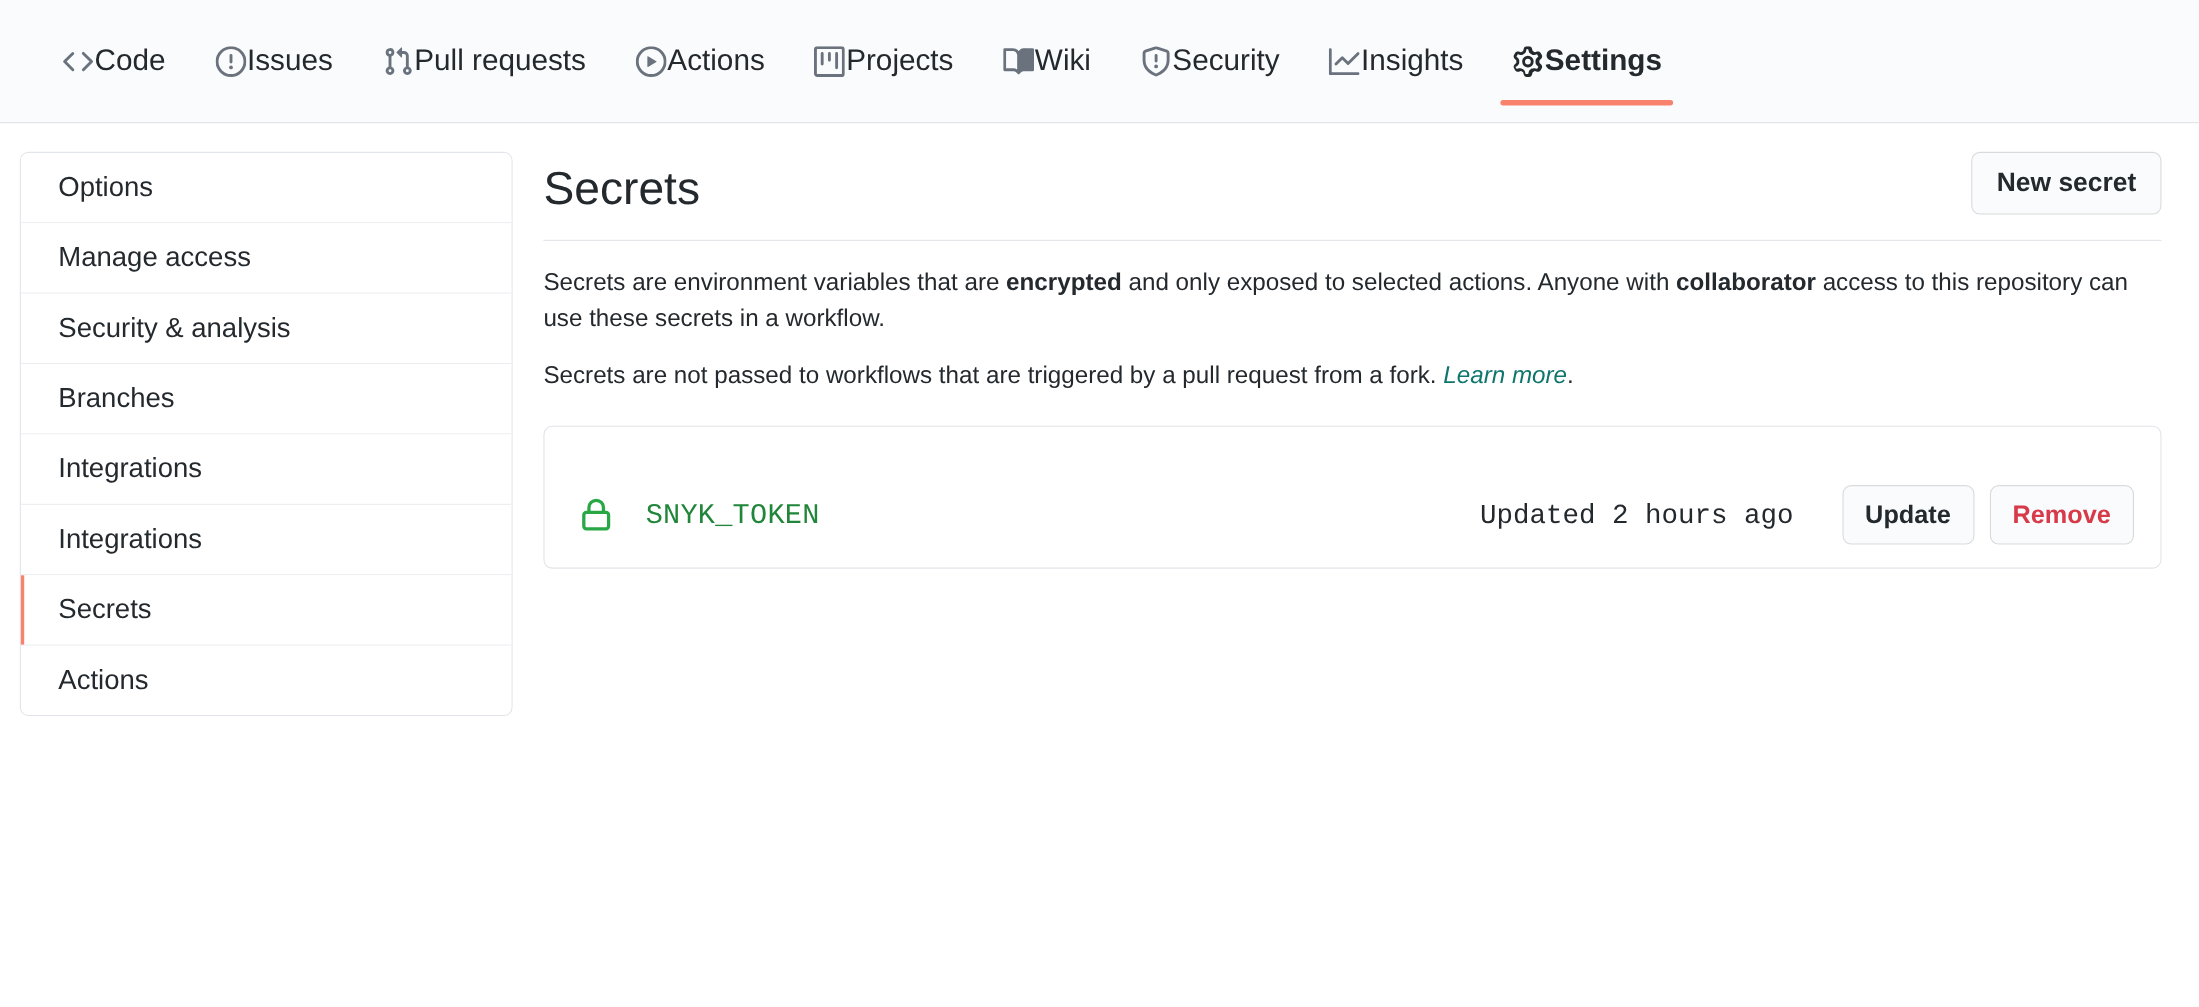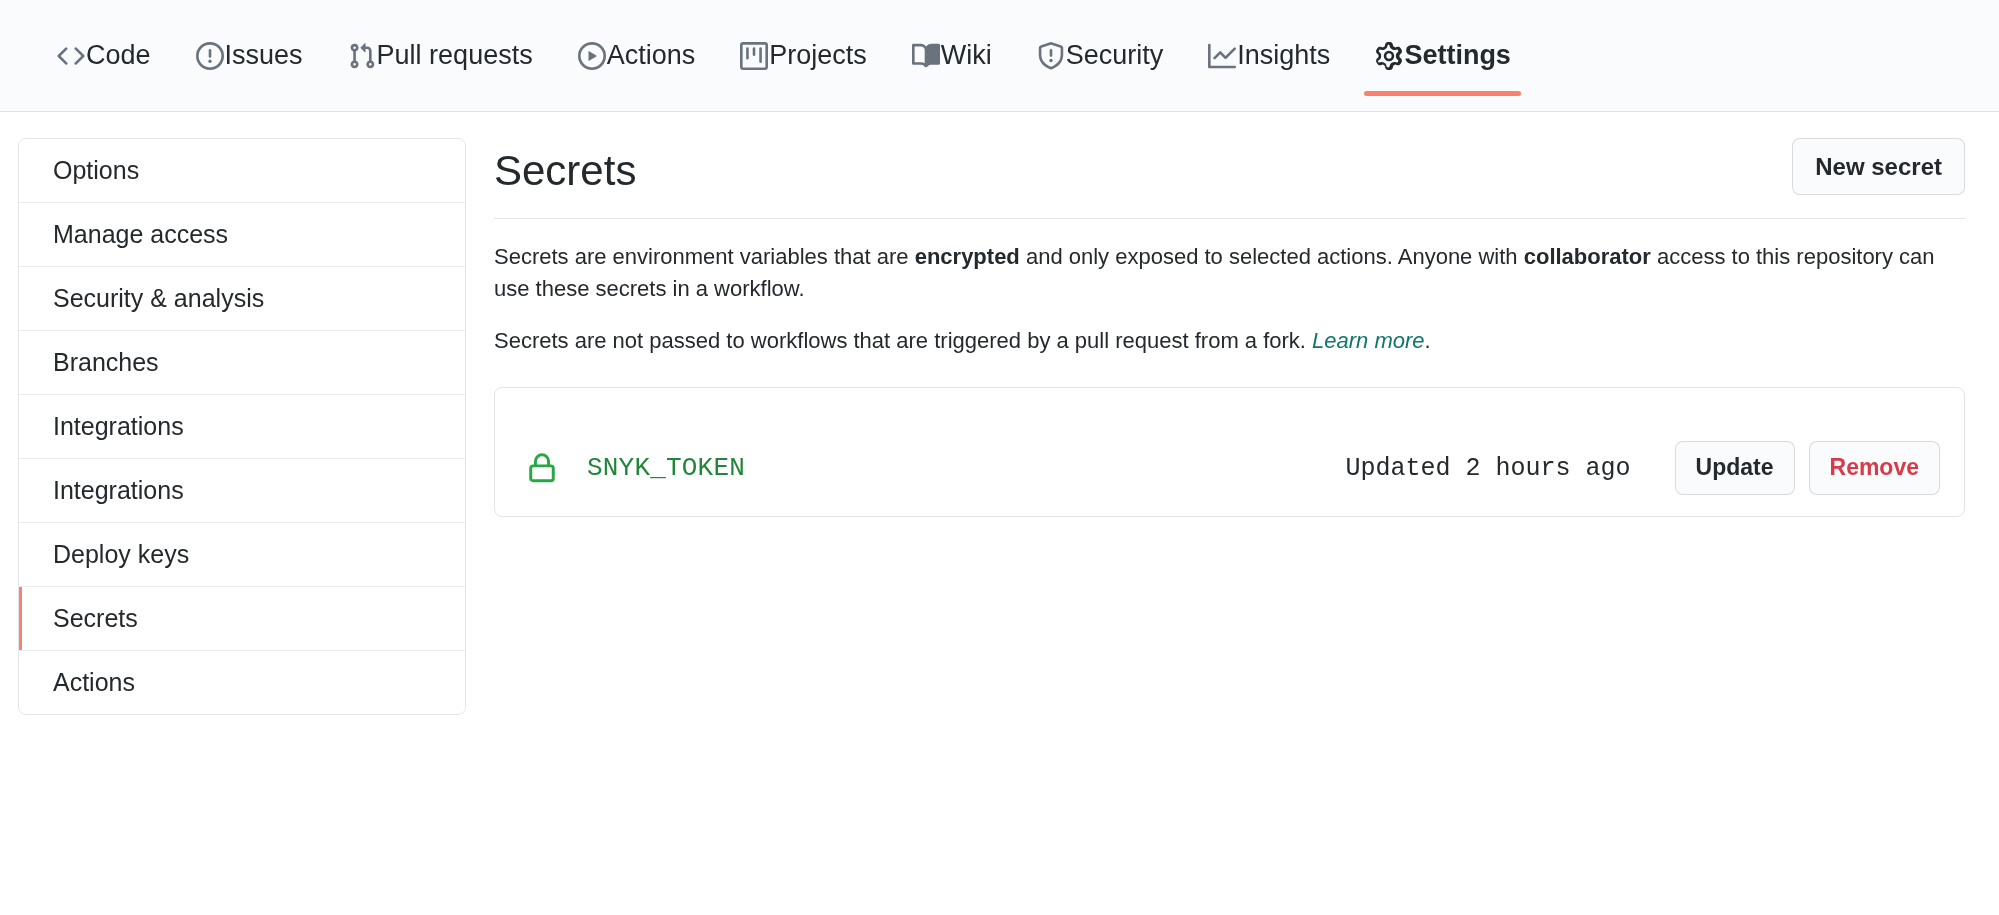--- a/index.html
+++ b/index.html
@@ -262,21 +262,20 @@
 <div class="page">
 
   <div class="sidebar-col">
     <nav class="menu">
       <a class="menu-item"><span>Options</span></a>
       <a class="menu-item"><span>Manage access</span></a>
       <a class="menu-item"><span>Security &amp; analysis</span></a>
       <a class="menu-item"><span>Branches</span></a>
       <a class="menu-item"><span>Integrations</span></a>
       <a class="menu-item"><span>Integrations</span></a>
-      <a class="menu-item"><span>Deploy keys</span></a>
       <a class="menu-item selected"><span>Secrets</span></a>
       <a class="menu-item"><span>Actions</span></a>
     </nav>
   </div>
 
   <div class="main-col">
 
     <div class="main-head">
       <h1 class="page-title">Secrets</h1>
       <button class="btn">New secret</button>

